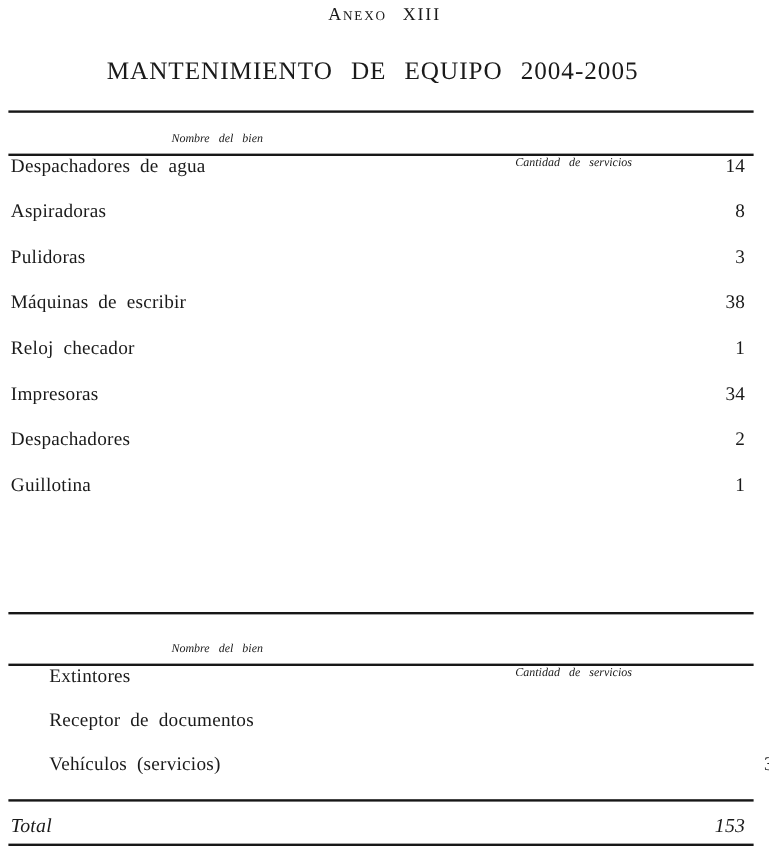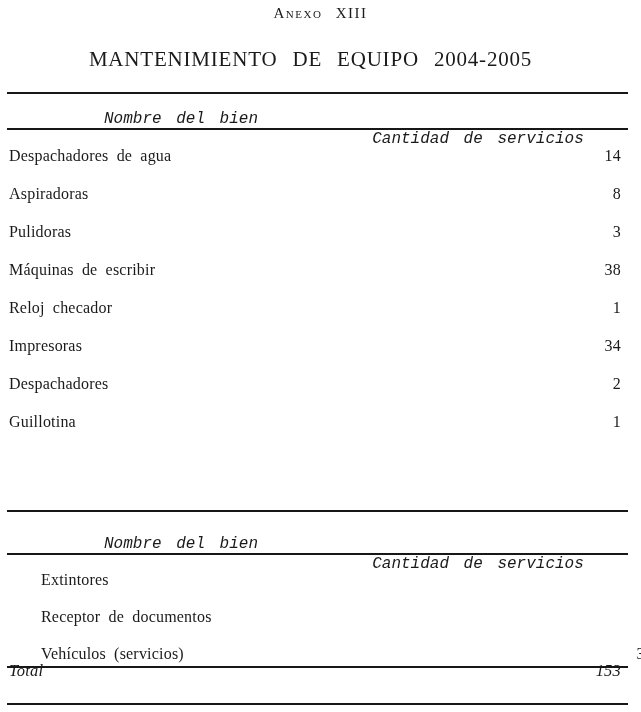--- a/index.html
+++ b/index.html
@@ -33,56 +33,55 @@
   }
   .rule-1{top:92px;}
   .rule-2{top:128px;}
   .rule-3{top:510px;}
   .rule-4{top:553px;}
   .rule-5{top:666px;}
   .rule-6{top:703px;}
   .header-row{
     position:absolute;left:0;width:538px;height:18px;
     font-style:italic;
-    font-size:16px;
+    font-size:10px;
     word-spacing:5px;
-    font-family:Liberation Mono, monospace;
   }
   .header-1{top:110px;}
   .header-2{top:535px;}
   .header-cell{
     position:absolute;
     transform:translateX(-50%);
     white-space:nowrap;
   }
   .header-name{left:181px;}
   .header-qty{left:478px;margin-top:20px;}
   .section{position:absolute;left:0;width:641px;}
   .section-1{top:130px;}
   .section-2{top:555px;padding-left:32px;}
   .row{
     display:flex;
     justify-content:space-between;
-    align-items:flex-end;
+    align-items:flex-start;
     box-sizing:border-box;
     height:38px;
     padding:0 20px 3px 9px;
     font-size:16px;
     letter-spacing:0.2px;
     word-spacing:4px;
     gap:12px;
   }
   .section-2 .row{height:37px;}
   .total-row{
     position:absolute;top:666px;left:0;width:641px;height:37px;
     display:flex;
     justify-content:space-between;
     align-items:flex-end;
     box-sizing:border-box;
-    padding:0 20px 22px 9px;
+    padding:0 20px 5px 9px;
     font-style:italic;
     font-size:16.5px;
     letter-spacing:0.2px;
   }
   .cell-name{white-space:nowrap;}
   .cell-qty{white-space:nowrap;}
 </style>
 </head>
 <body>
 

